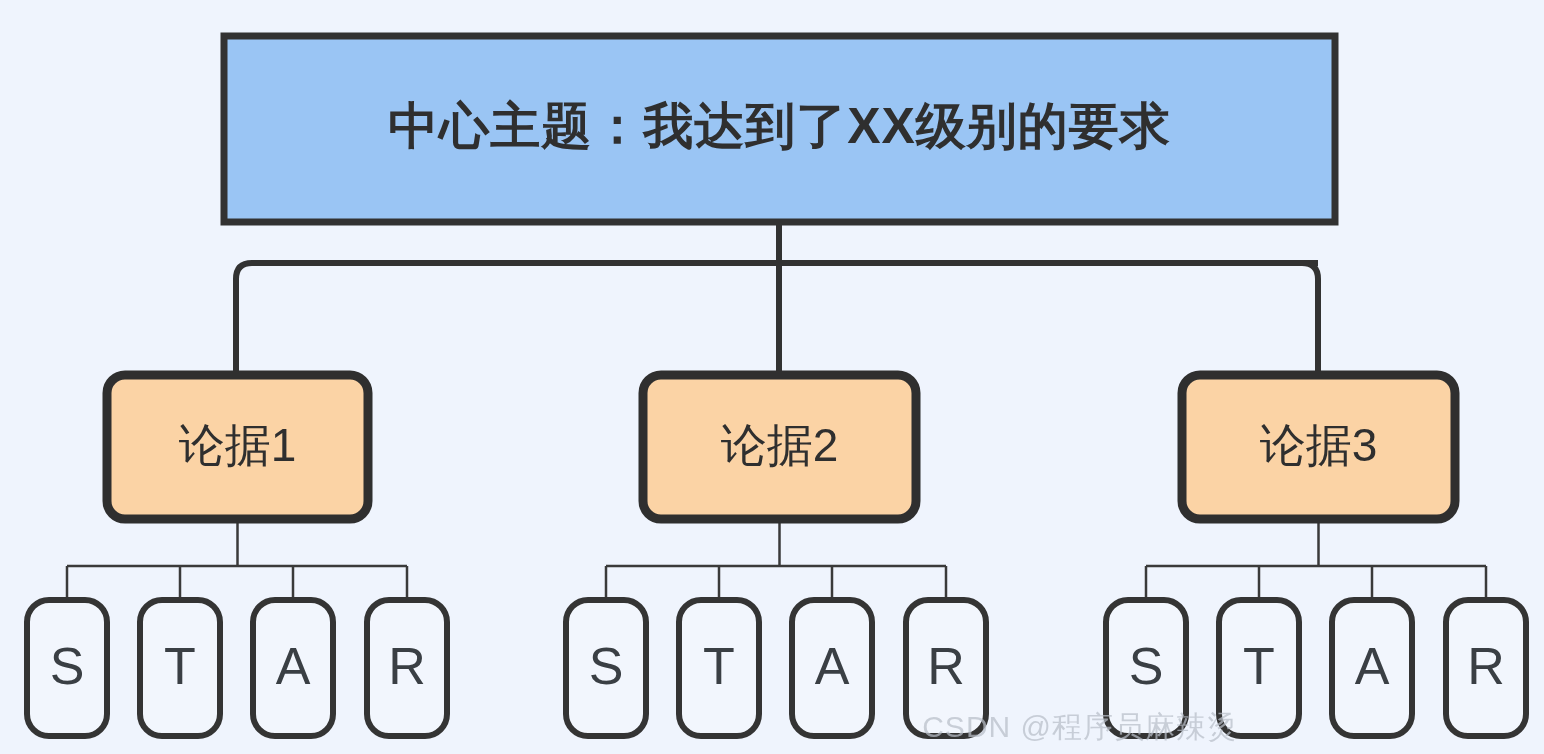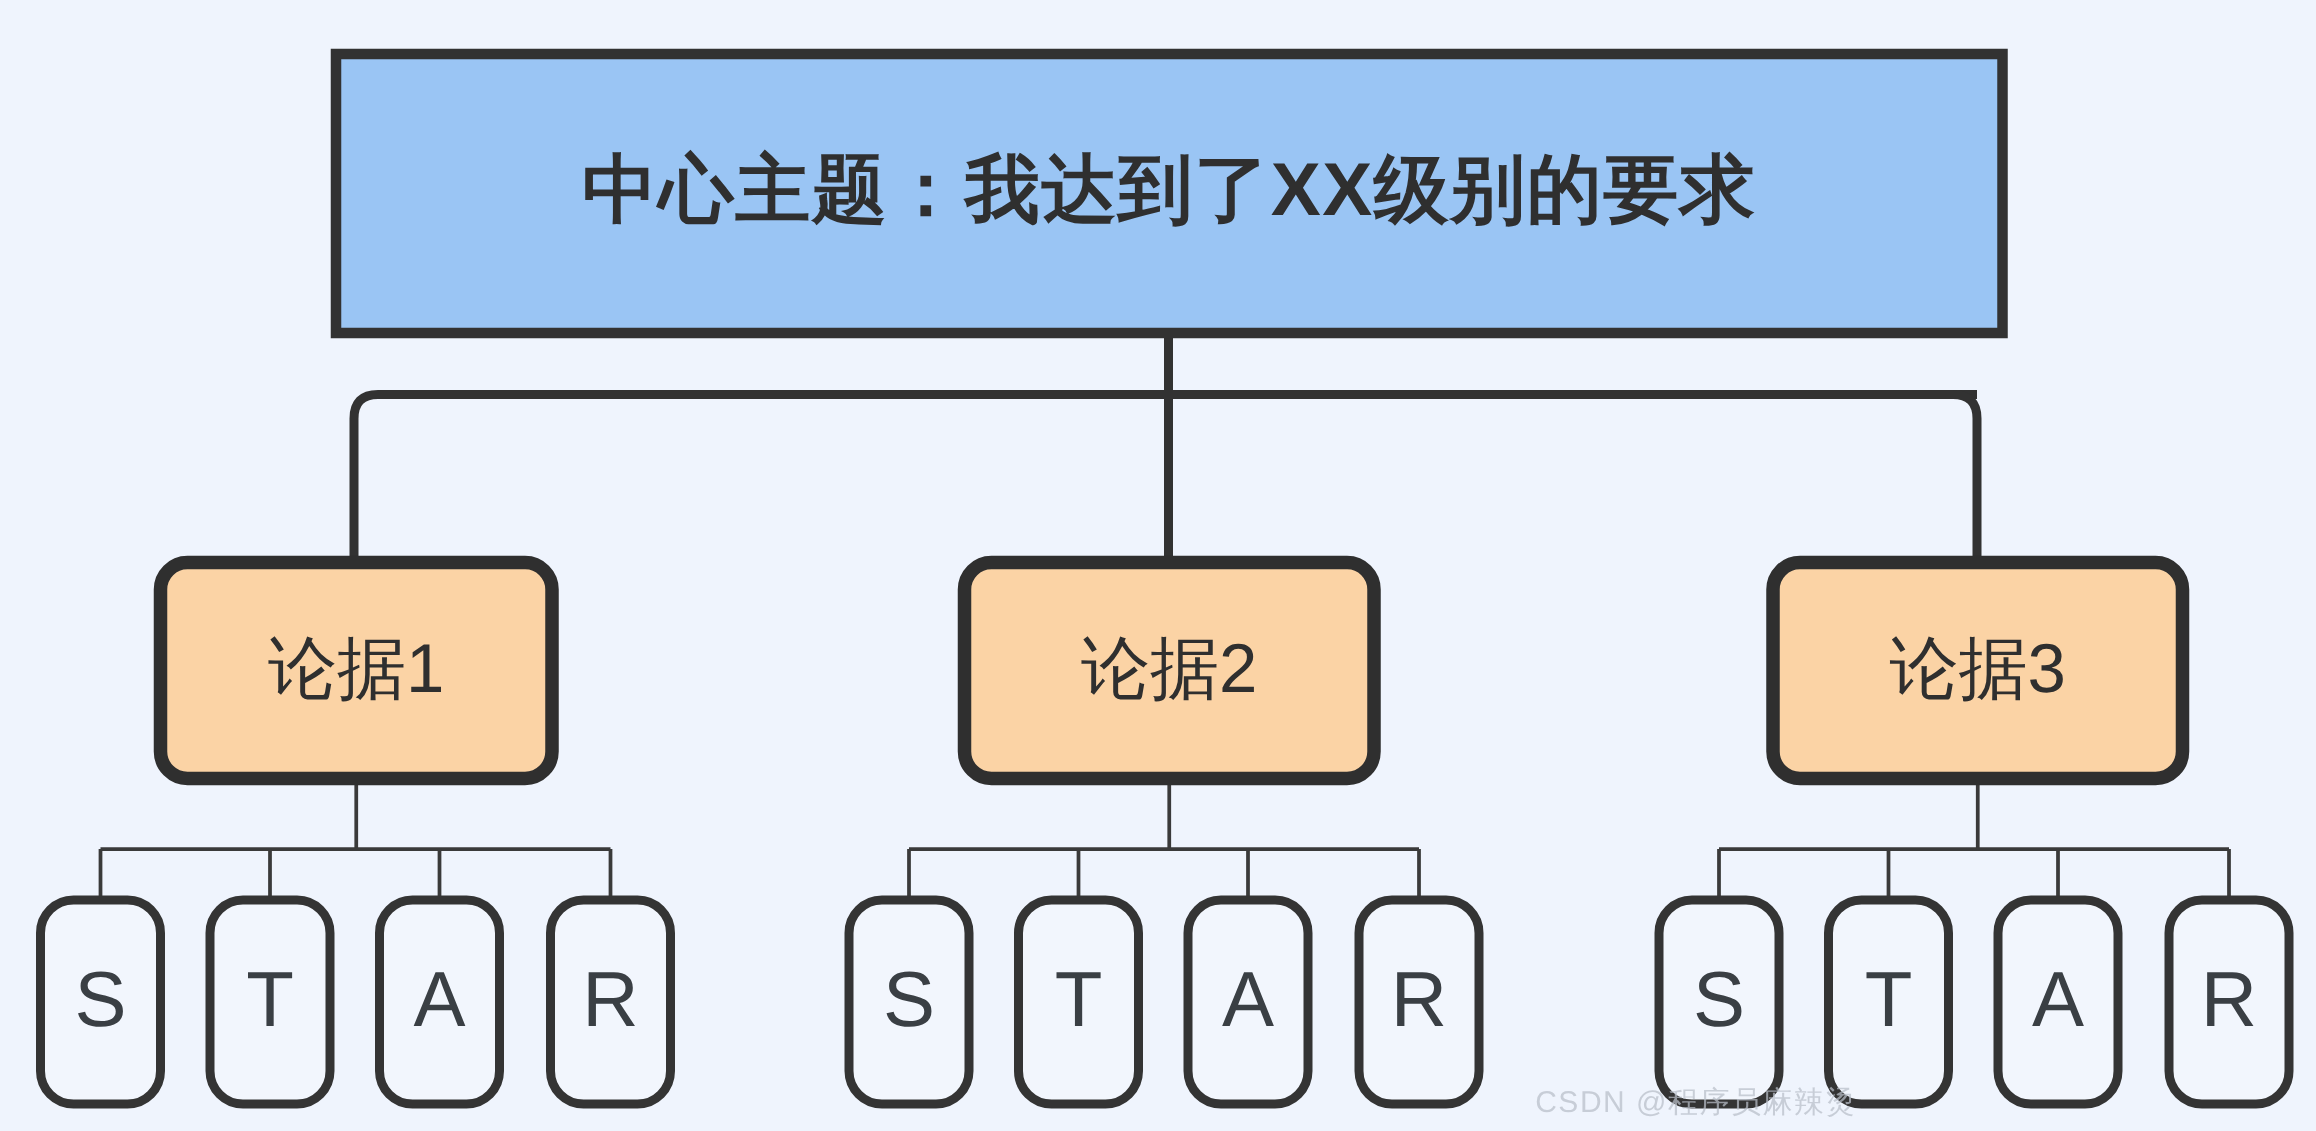--- a/index.html
+++ b/index.html
@@ -69,21 +69,21 @@
     fill: none;
     stroke: #3a3a3a;
     stroke-width: 2.5;
     stroke-linecap: butt;
   }
   .watermark {
     position: absolute;
     right: 10px;
     bottom: 6px;
     font-family: "Liberation Sans", sans-serif;
-    font-size: 20px;
+    font-size: 30px;
     color: #b9bfc9;
     opacity: 0.72;
     white-space: nowrap;
     pointer-events: none;
     letter-spacing: 1px;
   }
 </style>
 </head>
 <body>
 

